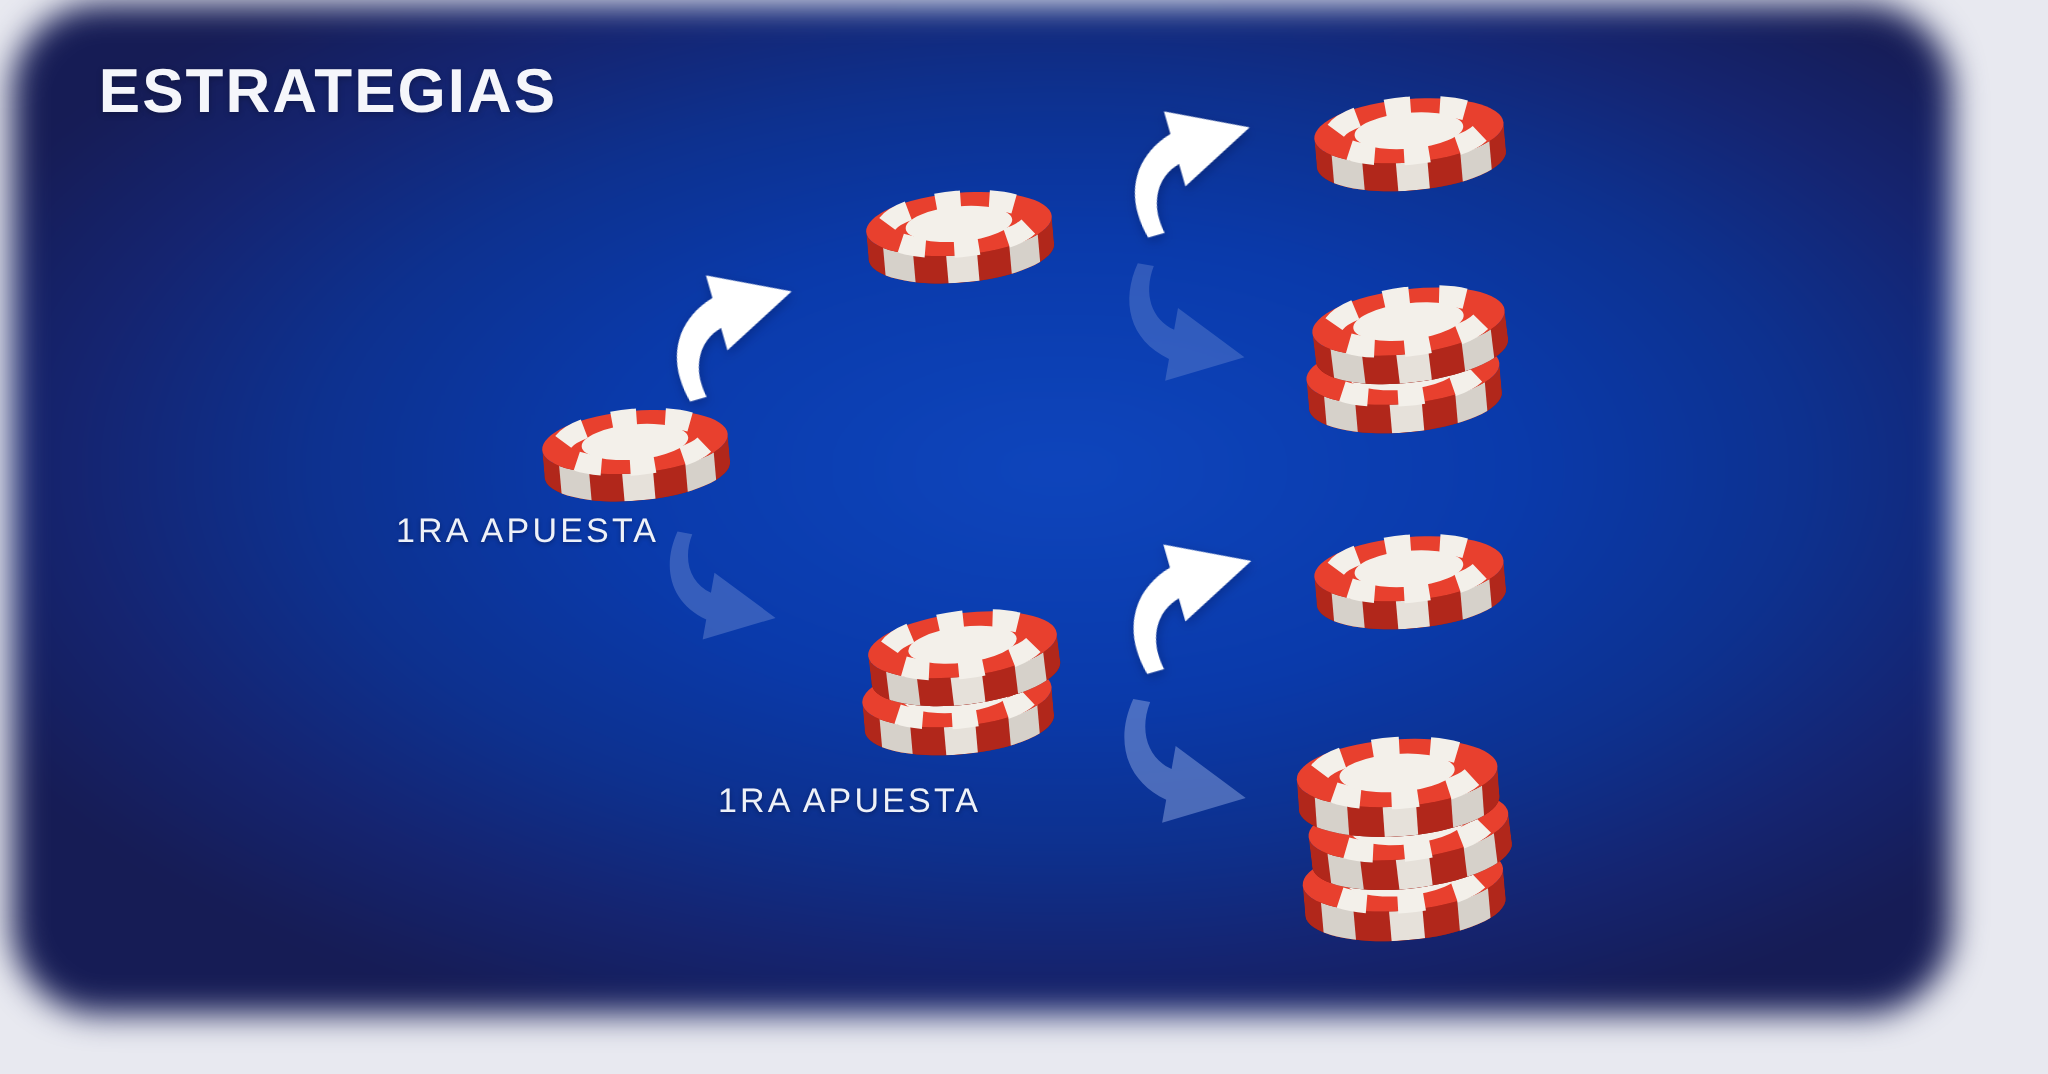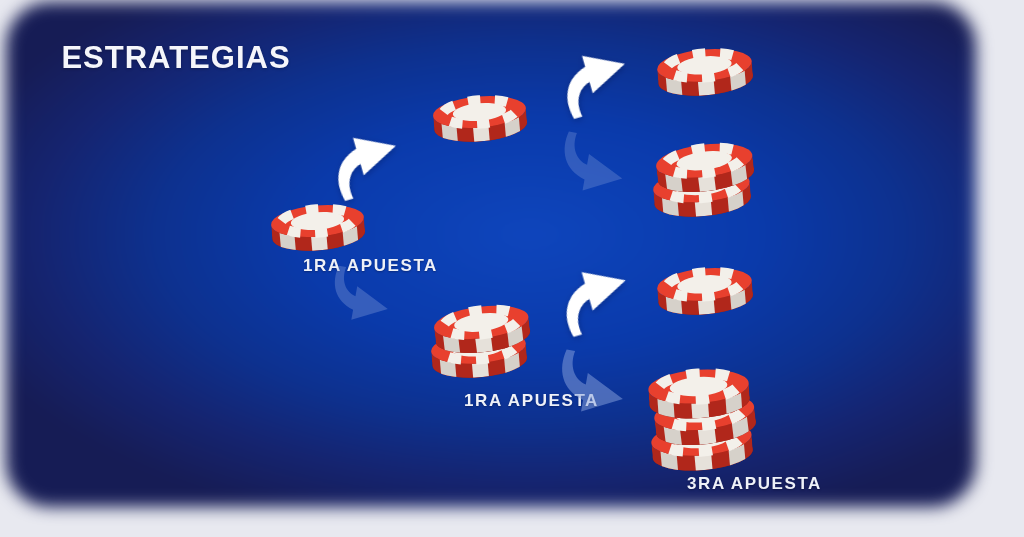--- a/index.html
+++ b/index.html
@@ -14,32 +14,32 @@
     position:absolute;
     left:6px;top:2px;width:970px;height:505px;
     border-radius:44px;
     background:
       radial-gradient(ellipse 62% 60% at 54% 46%,
         #0e45bc 0%, #0a3aab 38%, #0d318f 62%, #152470 82%, #161c55 100%);
     filter:blur(8px);
   }
   .content{position:absolute;inset:0;}
   .title{
-    position:absolute;left:18px;top:22px;width:292px;margin:12px;
+    position:absolute;left:18px;top:22px;width:292px;margin:0;
     text-align:center;color:#f5f6fb;
     font-size:31px;font-weight:700;letter-spacing:1px;line-height:47px;
     text-shadow:0 1px 3px rgba(0,0,0,0.25);
   }
   .title span{display:block;}
   #diagram-layer{position:absolute;inset:0;}
   .chip-stack{position:absolute;}
   .chip-stack svg{position:absolute;overflow:visible;}
   .bet-label{
-    position:absolute;width:240px;text-align:right;
-    color:#eef1f8;font-size:17px;font-weight:700;letter-spacing:1.6px;
+    position:absolute;width:240px;text-align:left;
+    color:#eef1f8;font-size:17px;font-weight:400;letter-spacing:1.6px;
     text-shadow:0 1px 2px rgba(0,0,30,0.35);
     white-space:nowrap;
   }
   .arrow{position:absolute;overflow:visible;}
   .arrow.win{transform:rotate(-16deg);filter:drop-shadow(0 2px 3px rgba(0,0,30,0.25));}
   .arrow.loss{transform:scaleY(-1) rotate(-10deg);}
   .defs-svg{position:absolute;width:0;height:0;}
 </style>
 </head>
 <body>
@@ -94,21 +94,20 @@
           <svg width="112" height="54" viewBox="0 0 120 58" style="left: 0px; top: 52px; transform: rotate(-5deg);">
             <use href="#chip" xlink:href="#chip"></use>
           </svg>
           <svg width="112" height="54" viewBox="0 0 120 58" style="left: 3px; top: 26px; transform: rotate(-7deg);">
             <use href="#chip" xlink:href="#chip"></use>
           </svg>
           <svg width="112" height="54" viewBox="0 0 120 58" style="left: -3px; top: 0px; transform: rotate(-4deg);">
             <use href="#chip" xlink:href="#chip"></use>
           </svg>
         </div>
-        <div class="bet-label" style="left: 582px; top: 474px;">3RA APUESTA</div>
         <svg width="78" height="82" viewBox="0 0 100 100" class="arrow win" style="left: 326px; top: 116px; fill: rgb(255, 255, 255); opacity: 1;">
           <use href="#arrow" xlink:href="#arrow"></use>
         </svg>
         <svg width="80" height="78" viewBox="0 0 100 100" class="arrow win" style="left: 554px; top: 36px; fill: rgb(255, 255, 255); opacity: 1;">
           <use href="#arrow" xlink:href="#arrow"></use>
         </svg>
         <svg width="76" height="74" viewBox="0 0 100 100" class="arrow loss" style="left: 554px; top: 134px; fill: rgb(138, 163, 221); opacity: 0.3;">
           <use href="#arrow" xlink:href="#arrow"></use>
         </svg>
         <svg width="84" height="68" viewBox="0 0 100 100" class="arrow loss" style="left: 318px; top: 268px; fill: rgb(138, 163, 221); opacity: 0.34;">

